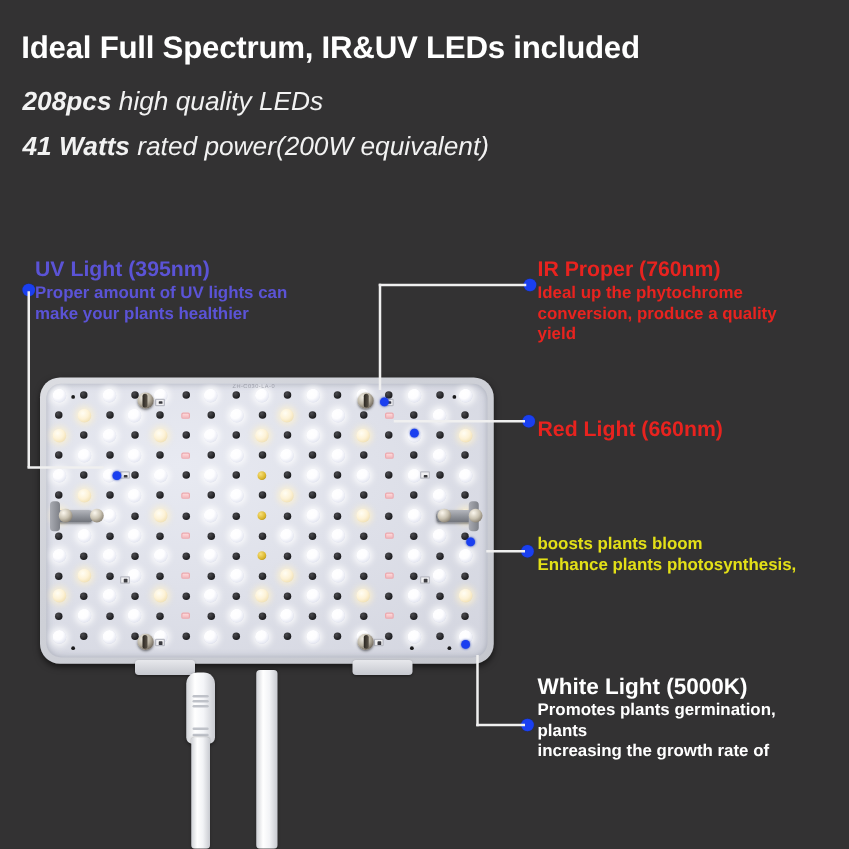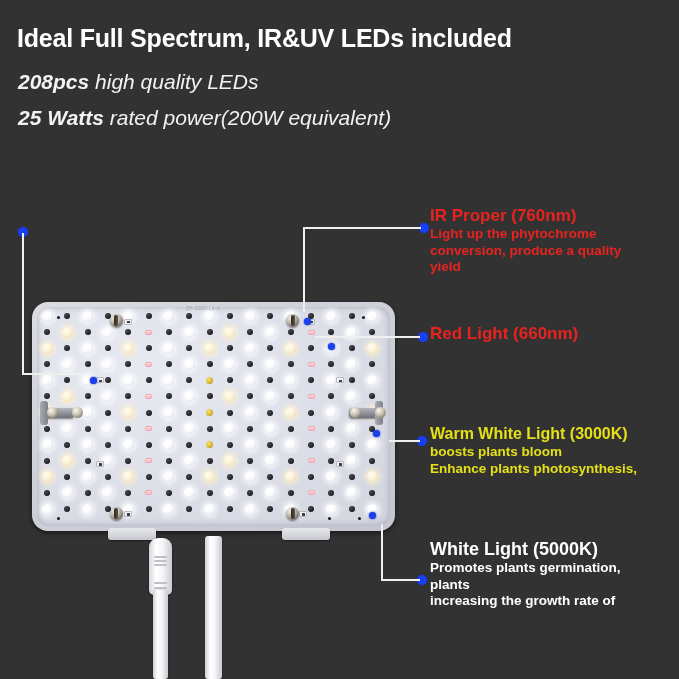--- a/index.html
+++ b/index.html
@@ -32,21 +32,21 @@
   .callout .c-desc{font-weight:bold;line-height:1.17;}
 
   #co-uv{left:28px;top:207px;}
   #co-uv .c-title{font-size:17px;color:#5b53d6;}
   #co-uv .c-desc{font-size:13.5px;color:#5b53d6;margin-top:1px;}
 
   #co-ir{left:430px;top:207px;}
   #co-ir .c-title{font-size:17px;color:#e8231f;}
   #co-ir .c-desc{font-size:13.5px;color:#e8231f;margin-top:1px;}
 
-  #co-red{left:430px;top:325px;}
+  #co-red{left:430px;top:335px;}
   #co-red .c-title{font-size:17px;color:#e8231f;}
   #co-red .c-desc{font-size:13.5px;color:#e8231f;margin-top:1px;}
 
   #co-ww{left:430px;top:426px;}
   #co-ww .c-title{font-size:16px;color:#e3e017;}
   #co-ww .c-desc{font-size:13.5px;color:#e3e017;margin-top:1px;}
 
   #co-wl{left:430px;top:540px;}
   #co-wl .c-title{font-size:18px;color:#ffffff;}
   #co-wl .c-desc{font-size:13.5px;color:#ffffff;margin-top:1px;}
@@ -167,21 +167,21 @@
 
 <div class="stage">
 
   <div class="hdr-title">Ideal Full Spectrum, IR&amp;UV LEDs included</div>
 
   <div class="hdr-line" id="hdr-l1">
     <span class="b">208pcs</span><span> high quality LEDs</span>
   </div>
 
   <div class="hdr-line" id="hdr-l2">
-    <span class="b">25 Watts</span><span> rated power(200W equivalent)</span>
+    <span class="b">41 Watts</span><span> rated power(200W equivalent)</span>
   </div>
 
   <div class="panel">
     <div class="panel-face">
       <div class="led-layer" id="led-layer">
           <div class="led white" style="left: 4.5px; top: 3.5px;"></div>
           <div class="led dark" style="left: 27.3125px; top: 6px;"></div>
           <div class="led white" style="left: 45.125px; top: 3.5px;"></div>
           <div class="led dark" style="left: 67.9375px; top: 6px;"></div>
           <div class="led white" style="left: 85.75px; top: 3.5px;"></div>
@@ -460,34 +460,38 @@
   <div class="ldot" style="left:418px;top:332px;"></div>
   <div class="lline h" style="left:315px;top:336px;width:105px;"></div>
 
   <div class="ldot" style="left:417px;top:436px;"></div>
   <div class="lline h" style="left:389px;top:440px;width:31px;"></div>
 
   <div class="ldot" style="left:417px;top:575px;"></div>
   <div class="lline v" style="left:381px;top:524px;height:57px;"></div>
   <div class="lline h" style="left:381px;top:579px;width:39px;"></div>
 
+  <div class="callout" id="co-uv">
+    <div class="c-title">UV Light (395nm)</div>
+    <div class="c-desc">Proper amount of UV lights can</div>
+    <div class="c-desc">make your plants healthier</div>
+  </div>
 
   <div class="callout" id="co-ir">
     <div class="c-title">IR Proper (760nm)</div>
-    <div class="c-desc">Light up the phytochrome</div>
+    <div class="c-desc">Ideal up the phytochrome</div>
     <div class="c-desc">conversion, produce a quality</div>
     <div class="c-desc">yield</div>
   </div>
 
   <div class="callout" id="co-red">
     <div class="c-title">Red Light (660nm)</div>
   </div>
 
   <div class="callout" id="co-ww">
-    <div class="c-title">Warm White Light (3000K)</div>
     <div class="c-desc">boosts plants bloom</div>
     <div class="c-desc">Enhance plants photosynthesis,</div>
   </div>
 
   <div class="callout" id="co-wl">
     <div class="c-title">White Light (5000K)</div>
     <div class="c-desc">Promotes plants germination,</div>
     <div class="c-desc">plants</div>
     <div class="c-desc">increasing the growth rate of</div>
   </div>

